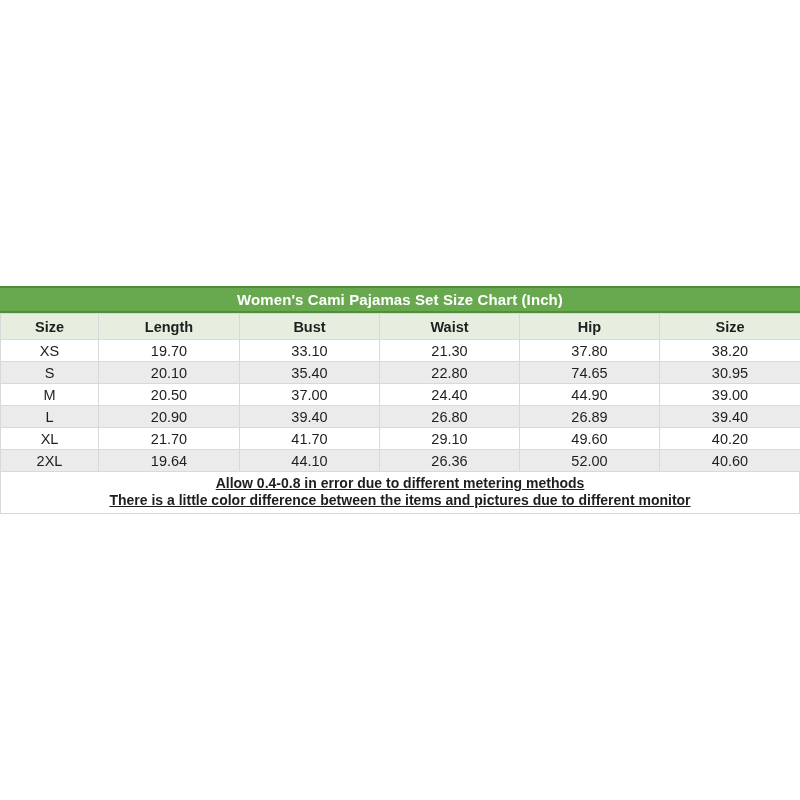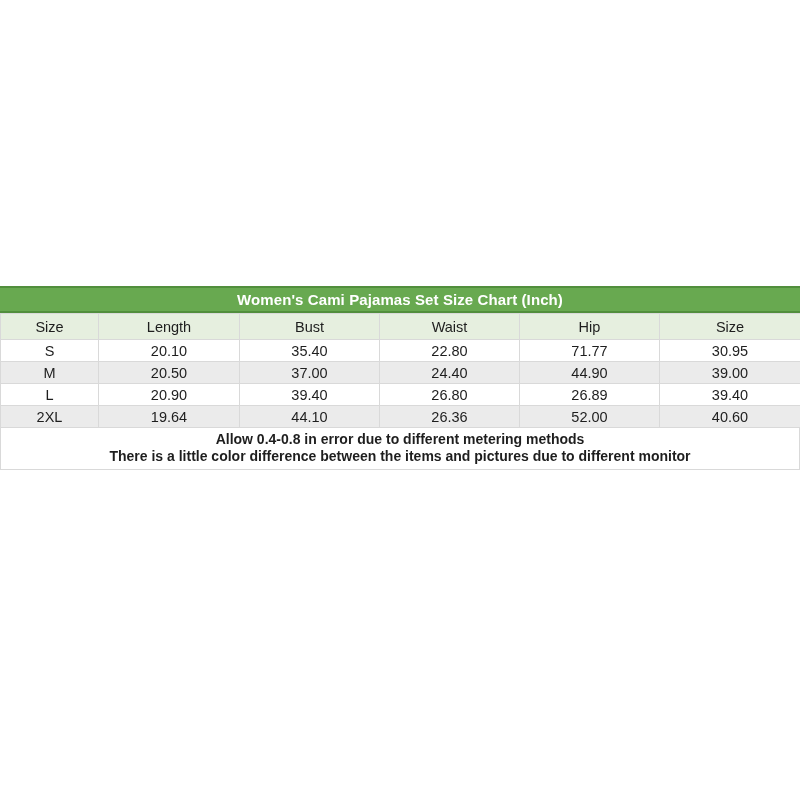--- a/index.html
+++ b/index.html
@@ -50,21 +50,21 @@
     text-align: center;
     vertical-align: middle;
     padding: 0;
     overflow: hidden;
     white-space: nowrap;
   }
   table.chart th {
     height: 26px;
     background: #e6efdf;
     font-size: 14.5px;
-    font-weight: normal;
+    font-weight: bold;
   }
   table.chart td {
     height: 22px;
     background: #ffffff;
     font-size: 14.5px;
     font-weight: normal;
   }
   table.chart tbody tr:nth-child(even) td {
     background: #ebebeb;
   }
@@ -73,20 +73,21 @@
     width: 800px;
     border-left: 1px solid #d9d9d9;
     border-right: 1px solid #d9d9d9;
     border-bottom: 1px solid #d9d9d9;
     padding: 3px 0 4px 0;
     text-align: center;
     font-size: 14px;
     font-weight: bold;
     line-height: 17px;
     background: #ffffff;
+    text-decoration: underline;
   }
 </style>
 </head>
 <body>
 
 <div class="canvas">
   <div class="size-chart">
 
     <div class="title-bar">
       <span>Women's Cami Pajamas Set Size Chart (Inch)</span>
@@ -106,42 +107,58 @@
           <th>Size</th>
           <th>Length</th>
           <th>Bust</th>
           <th>Waist</th>
           <th>Hip</th>
           <th>Size</th>
         </tr>
       </thead>
       <tbody>
         <tr>
+          <td>XS</td>
+          <td>19.70</td>
+          <td>33.10</td>
+          <td>21.30</td>
+          <td>37.80</td>
+          <td>38.20</td>
+        </tr>
+        <tr>
           <td>S</td>
           <td>20.10</td>
           <td>35.40</td>
           <td>22.80</td>
-          <td>71.77</td>
+          <td>74.65</td>
           <td>30.95</td>
         </tr>
         <tr>
           <td>M</td>
           <td>20.50</td>
           <td>37.00</td>
           <td>24.40</td>
           <td>44.90</td>
           <td>39.00</td>
         </tr>
         <tr>
           <td>L</td>
           <td>20.90</td>
           <td>39.40</td>
           <td>26.80</td>
           <td>26.89</td>
           <td>39.40</td>
+        </tr>
+        <tr>
+          <td>XL</td>
+          <td>21.70</td>
+          <td>41.70</td>
+          <td>29.10</td>
+          <td>49.60</td>
+          <td>40.20</td>
         </tr>
         <tr>
           <td>2XL</td>
           <td>19.64</td>
           <td>44.10</td>
           <td>26.36</td>
           <td>52.00</td>
           <td>40.60</td>
         </tr>
       </tbody>

